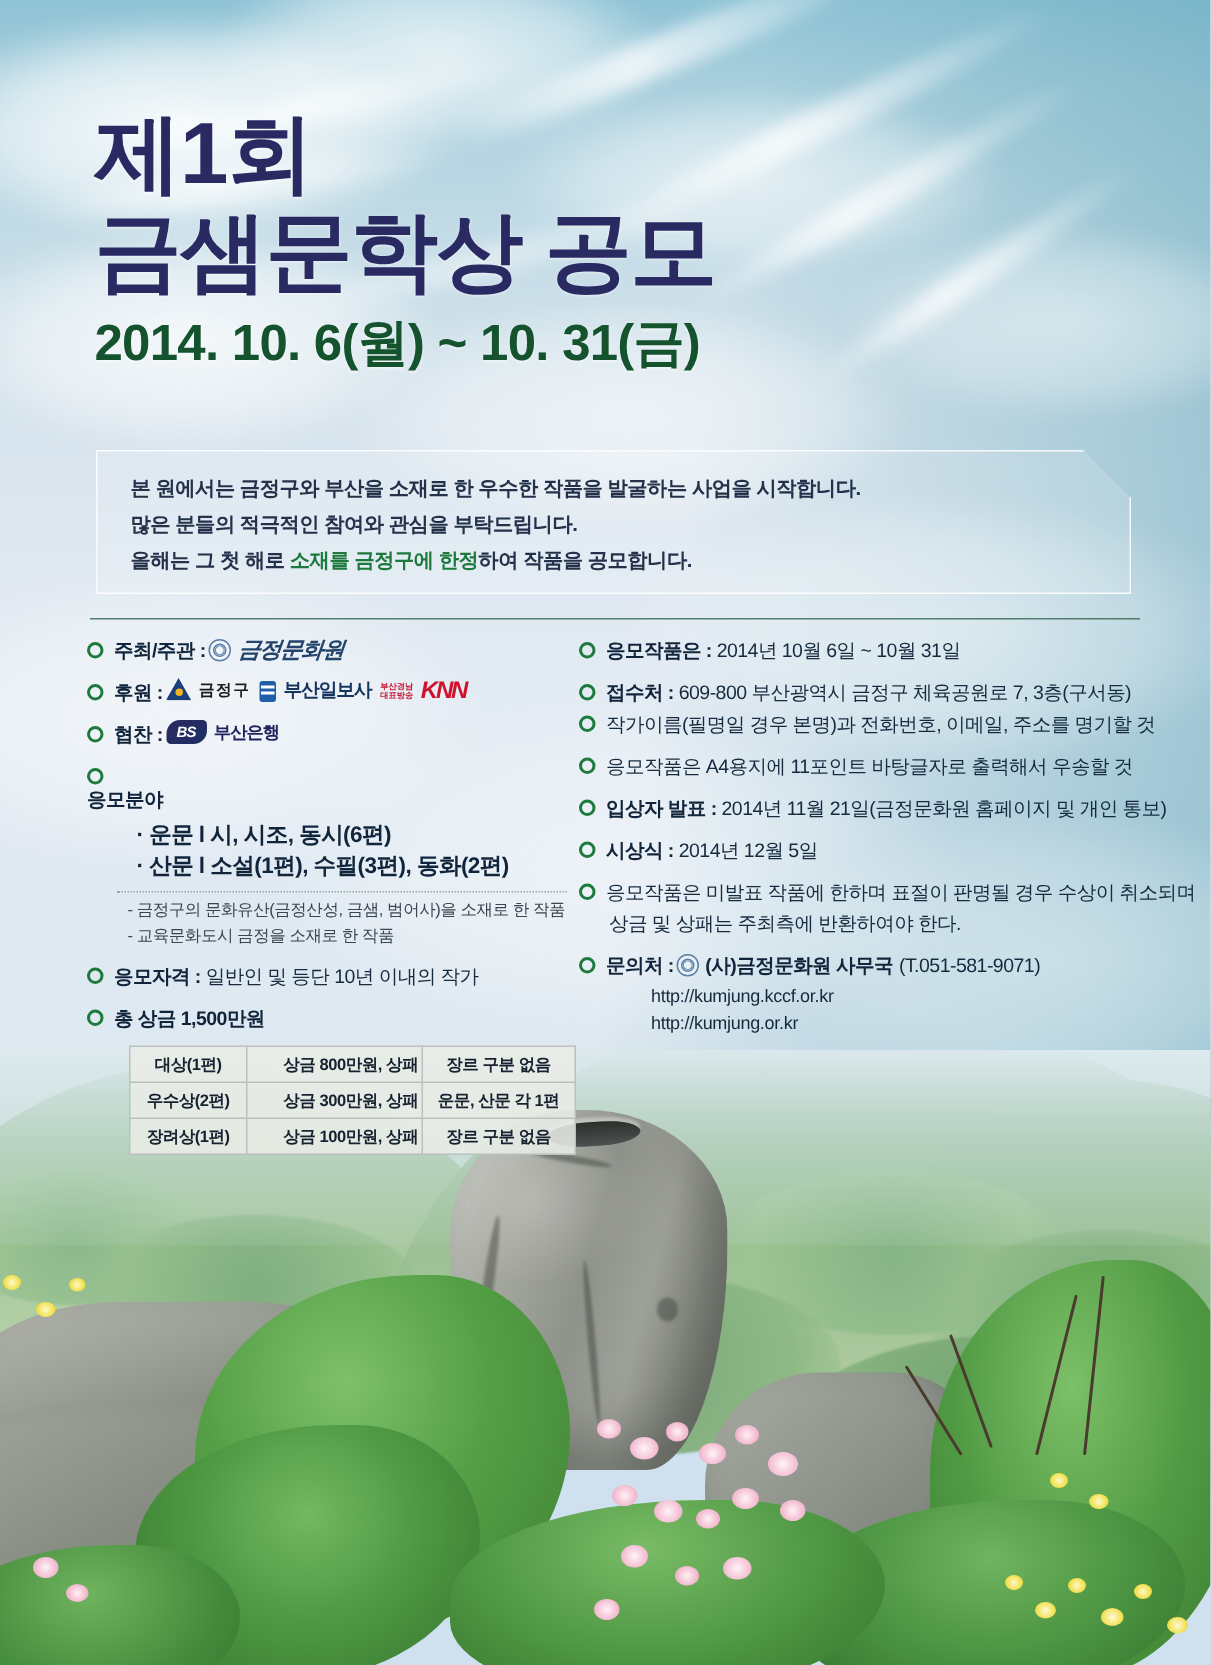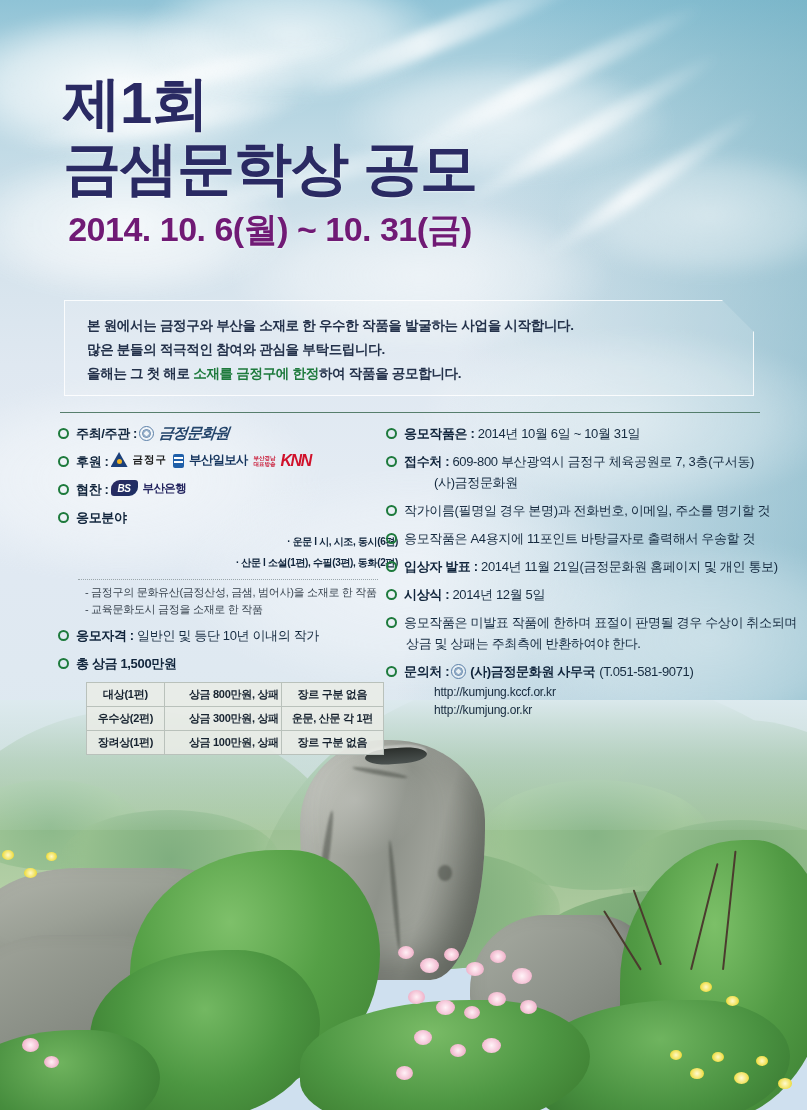--- a/index.html
+++ b/index.html
@@ -88,24 +88,23 @@
   
   .title-block { position:absolute; left:63px; top:72px; z-index:20; }
   .t1, .t2 {
     color:#2a2a63; font-weight:bold; letter-spacing:-1px;
     text-shadow:0 1px 2px rgba(255,255,255,0.55);
     font-family:"Liberation Sans","DejaVu Sans",sans-serif;
   }
   .t1 { font-size:58px; line-height:62px; }
   .t2 { font-size:58px; line-height:68px; }
   .t3 {
-    color:#701a75; font-weight:bold; font-size:34px; line-height:46px;
+    color:#14532d; font-weight:bold; font-size:34px; line-height:46px;
     letter-spacing:-0.5px; text-shadow:0 1px 2px rgba(255,255,255,0.5);
     margin-top:4px;
-    text-align:center;
   }
 
   
   .intro {
     position:absolute; left:64px; top:300px; width:690px; height:96px; z-index:20;
     background:rgba(255,255,255,0.14);
     border:1px solid rgba(255,255,255,0.85);
     border-top-right-radius:0;
     -webkit-clip-path:polygon(0 0, calc(100% - 32px) 0, 100% 32px, 100% 100%, 0 100%);
     clip-path:polygon(0 0, calc(100% - 32px) 0, 100% 32px, 100% 100%, 0 100%);
@@ -134,22 +133,22 @@
     border:2.6px solid #1d7a3c; margin:4px 7px 0 0; background:transparent;
   }
   .rtxt {
     font-size:13px; line-height:19px; color:#10243b; font-weight:bold;
     letter-spacing:-0.35px; white-space:nowrap;
   }
   .lbl { font-weight:bold; }
   .val { font-weight:normal; color:#152a3f; }
 
   .sub {
-    font-size:10px; line-height:21px; color:#10243b; font-weight:bold;
-    letter-spacing:-0.35px; margin-left:33px; white-space:nowrap;text-align:right;
+    font-size:15px; line-height:21px; color:#10243b; font-weight:bold;
+    letter-spacing:-0.35px; margin-left:33px; white-space:nowrap;
   }
   .hr-dot {
     margin:6px 0 4px 20px; width:300px; height:0;
     border-top:1px dotted #9aa6ab;
   }
   .note {
     font-size:11px; line-height:17px; color:#3a4550; letter-spacing:-0.3px;
     margin-left:27px; white-space:nowrap;
   }
 
@@ -298,21 +297,21 @@
 
       <div class="row">
         <span class="bullet"></span>
         <span class="rtxt">협찬 : </span>
         <span class="logorow" style="margin-left:2px;">
           <span class="lg-bs-badge">BS</span>
           <span class="lg-bs-text">부산은행</span>
         </span>
       </div>
 
-      <div class="row" style="margin-bottom:4px;">
+      <div class="row" style="margin-bottom:4px;flex-direction:column;">
         <span class="bullet"></span>
         <span class="rtxt lbl">응모분야</span>
       </div>
       <div class="sub">· 운문 l 시, 시조, 동시(6편)</div>
       <div class="sub">· 산문 l 소설(1편), 수필(3편), 동화(2편)</div>
       <div class="hr-dot"></div>
       <div class="note">- 금정구의 문화유산(금정산성, 금샘, 범어사)을 소재로 한 작품</div>
       <div class="note" style="margin-bottom:8px;">- 교육문화도시 금정을 소재로 한 작품</div>
 
       <div class="row">
@@ -350,21 +349,20 @@
 
       <div class="row">
         <span class="bullet"></span>
         <span class="rtxt"><span class="lbl">응모작품은 : </span><span class="val">2014년 10월 6일 ~ 10월 31일</span></span>
       </div>
 
       <div class="row" style="margin-bottom:2px;">
         <span class="bullet"></span>
         <span class="rtxt"><span class="lbl">접수처 : </span><span class="val">609-800 부산광역시 금정구 체육공원로 7, 3층(구서동)</span></span>
       </div>
-      <div class="rtxt val ind" style="margin-bottom:9px;">(사)금정문화원</div>
 
       <div class="row">
         <span class="bullet"></span>
         <span class="rtxt val">작가이름(필명일 경우 본명)과 전화번호, 이메일, 주소를 명기할 것</span>
       </div>
 
       <div class="row">
         <span class="bullet"></span>
         <span class="rtxt val">응모작품은 A4용지에 11포인트 바탕글자로 출력해서 우송할 것</span>
       </div>

